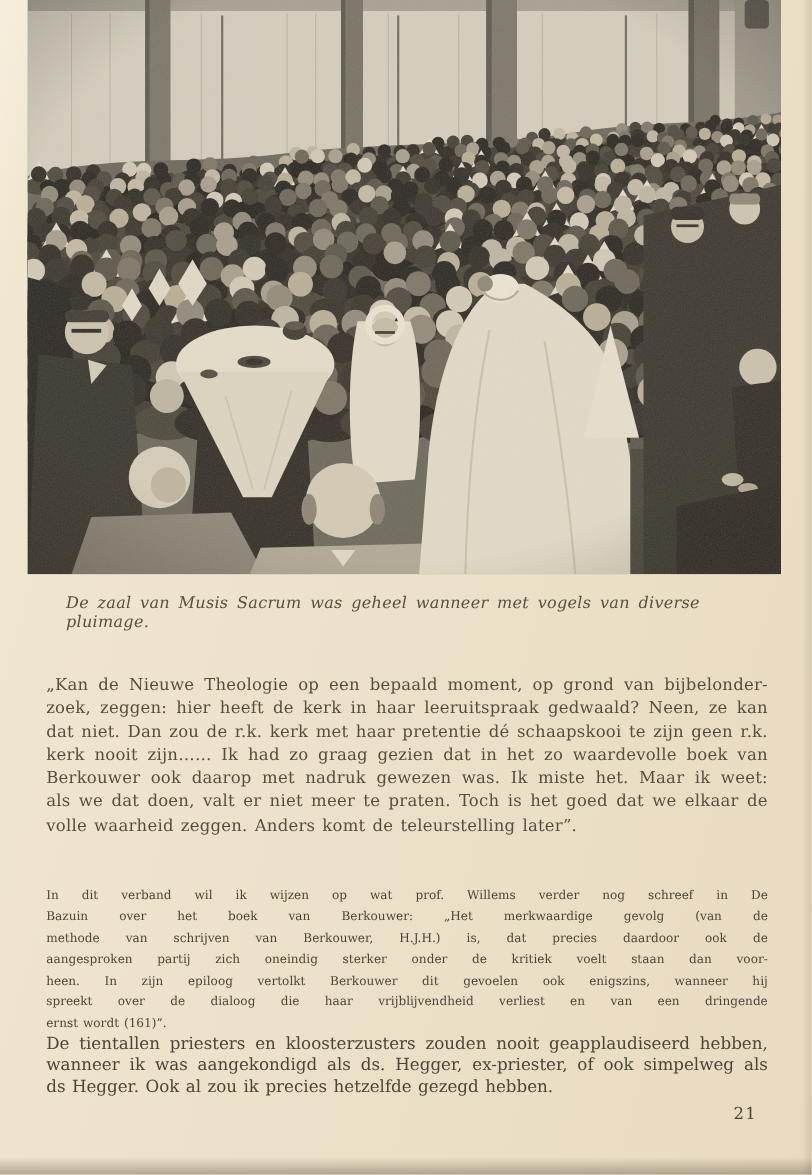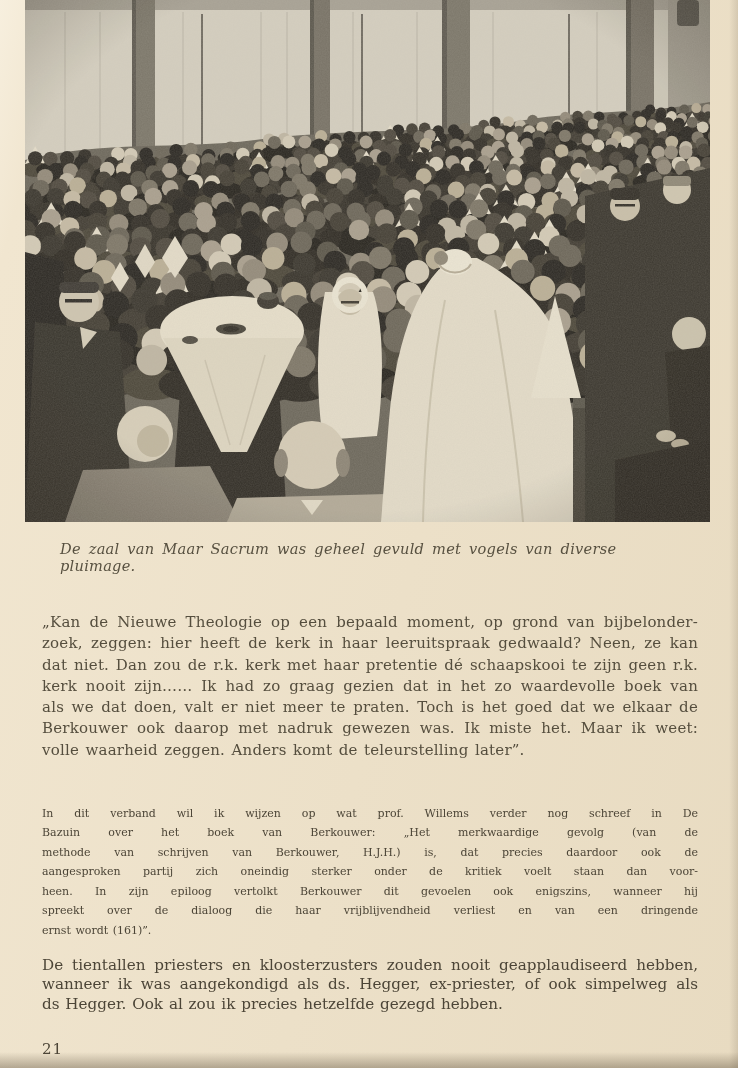--- a/index.html
+++ b/index.html
@@ -18,25 +18,25 @@
   }
   .photo svg{display:block;width:100%;height:100%;}
   .caption{
     position:absolute;left:60px;top:540px;width:630px;
     font-style:italic;font-size:14.6px;letter-spacing:.25px;word-spacing:3px;
     color:#575040;
   }
   .textblock{position:absolute;left:42px;top:612px;width:656px;}
   .quote{font-size:15px;line-height:21.3px;letter-spacing:.2px;word-spacing:1.5px;color:#554e3e;}
   .bodytext{margin-top:43px;font-size:11px;line-height:19.4px;word-spacing:1px;color:#4c4537;}
-  .bodytext2{margin-top:16px;font-size:15.2px;line-height:19.4px;word-spacing:1px;color:#4c4537;}
+  .bodytext2{margin-top:0;font-size:15.2px;line-height:19.4px;word-spacing:1px;color:#4c4537;}
   .tline{text-align:justify;text-align-last:justify;}
   .tline.rag{text-align:center;text-align-last:left;}
-  .pageno{position:absolute;top:1003px;left:42px;width:646px;text-align:left;
-    font-size:15px;color:#4c4537;letter-spacing:1px;margin-top:37px;}
+  .pageno{position:absolute;top:1003px;left:42px;width:646px;text-align:right;
+    font-size:15px;color:#4c4537;letter-spacing:1px;}
 </style>
 </head>
 <body>
 
 <div class="page">
 
   <figure class="photo" style="margin:0" aria-label="Zwart-wit foto: de zaal van Musis Sacrum geheel gevuld met publiek, onder wie tientallen priesters en kloosterzusters (witte en zwarte habijten) aan tafels met witte tafelkleden, in een hoge zaal met pilaren en gordijnen.">
     <svg viewBox="0 0 685 522" preserveAspectRatio="none">
       <defs>
         <linearGradient id="wallg" x1="0" y1="0" x2="0" y2="1">
@@ -1361,30 +1361,30 @@
         <ellipse cx="655" cy="444" rx="9" ry="5" fill="#c4b9a2"></ellipse>
         <path d="M590,460 L685,440 L685,522 L590,522 Z" fill="#2a2721"></path>
       </g>
 
       <rect x="0" y="0" width="685" height="522" fill="url(#vig)"></rect>
       <rect x="0" y="0" width="685" height="522" fill="#a08a64" opacity="0.06"></rect>
       <rect x="0" y="0" width="685" height="522" filter="url(#grain)" opacity="0.33"></rect>
     </svg>
   </figure>
 
-  <div class="caption">De zaal van Maar Sacrum was geheel gevuld met vogels van diverse pluimage.</div>
+  <div class="caption">De zaal van Musis Sacrum was geheel wanneer met vogels van diverse pluimage.</div>
 
   <div class="textblock">
     <div class="quote">
         <div class="tline">„Kan de Nieuwe Theologie op een bepaald moment, op grond van bijbelonder-</div>
         <div class="tline">zoek, zeggen: hier heeft de kerk in haar leeruitspraak gedwaald? Neen, ze kan</div>
         <div class="tline">dat niet. Dan zou de r.k. kerk met haar pretentie dé schaapskooi te zijn geen r.k.</div>
         <div class="tline">kerk nooit zijn…… Ik had zo graag gezien dat in het zo waardevolle boek van</div>
+        <div class="tline">Berkouwer ook daarop met nadruk gewezen was. Ik miste het. Maar ik weet:</div>
         <div class="tline">als we dat doen, valt er niet meer te praten. Toch is het goed dat we elkaar de</div>
-        <div class="tline">Berkouwer ook daarop met nadruk gewezen was. Ik miste het. Maar ik weet:</div>
         <div class="tline rag">volle waarheid zeggen. Anders komt de teleurstelling later”.</div>
       </div>
     <div class="bodytext">
         <div class="tline">In dit verband wil ik wijzen op wat prof. Willems verder nog schreef in De</div>
         <div class="tline">Bazuin over het boek van Berkouwer: „Het merkwaardige gevolg (van de</div>
         <div class="tline">methode van schrijven van Berkouwer, H.J.H.) is, dat precies daardoor ook de</div>
         <div class="tline">aangesproken partij zich oneindig sterker onder de kritiek voelt staan dan voor-</div>
         <div class="tline">heen. In zijn epiloog vertolkt Berkouwer dit gevoelen ook enigszins, wanneer hij</div>
         <div class="tline">spreekt over de dialoog die haar vrijblijvendheid verliest en van een dringende</div>
         <div class="tline rag">ernst wordt (161)”.</div>

